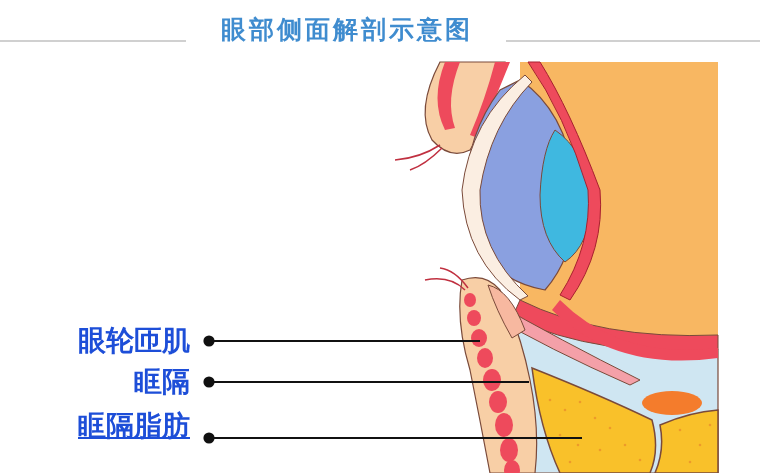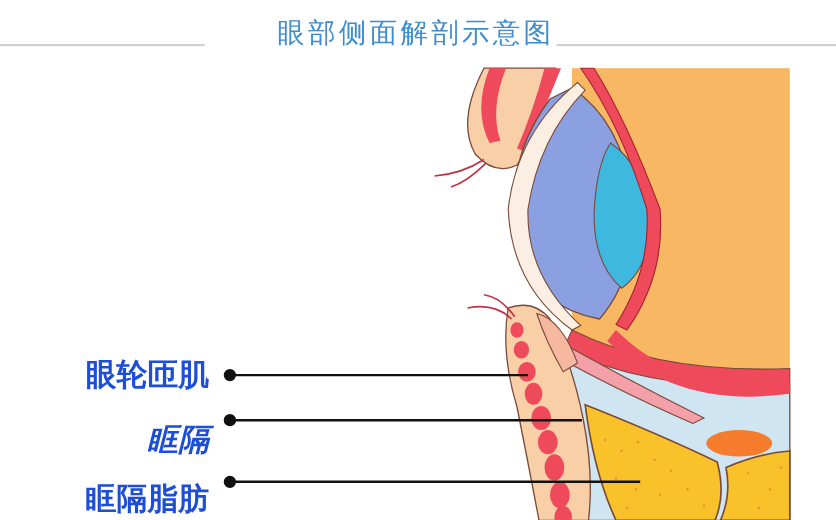--- a/index.html
+++ b/index.html
@@ -1,27 +1,27 @@
 <!DOCTYPE html>
 <html><head>
 <meta charset="utf-8">
 <style>
   html, body { margin:0; padding:0; background:#ffffff; }
   body { width:760px; height:473px; position:relative; overflow:hidden;
          font-family:"DejaVu Sans","Liberation Sans",sans-serif; }
   .title-rule { position:absolute; top:40px; height:2px; background:#d0d0d0; }
   .title-rule.left { left:0; width:186px; }
   .title-rule.right { left:506px; width:254px; }
-  .title { position:absolute; top:14px; left:190px; width:314px; text-align:right;
-           font-size:25px; letter-spacing:3px; font-weight:normal; color:#3f8ccf; line-height:32px; }
+  .title { position:absolute; top:14px; left:190px; width:314px; text-align:center;
+           font-size:25px; letter-spacing:3px; font-weight:bold; color:#3f8ccf; line-height:32px; }
   .art { position:absolute; left:0; top:0; }
   .label { position:absolute; font-size:28px; font-weight:bold; color:#1d4ed8; line-height:32px; text-align:right; }
   .label.l1 { left:40px; top:325px; width:150px; }
-  .label.l2 { left:40px; top:384px; width:150px;font-style:italic; }
-  .label.l3 { left:40px; top:438px; width:150px; }
+  .label.l2 { left:40px; top:366px; width:150px; }
+  .label.l3 { left:40px; top:410px; width:150px;text-decoration:underline; }
 </style>
 </head>
 <body>
 
 <div class="title-rule left"></div>
 <div class="title">眼部侧面解剖示意图</div>
 <div class="title-rule right"></div>
 
 <svg class="art" width="760" height="473" viewBox="0 0 760 473">
 

